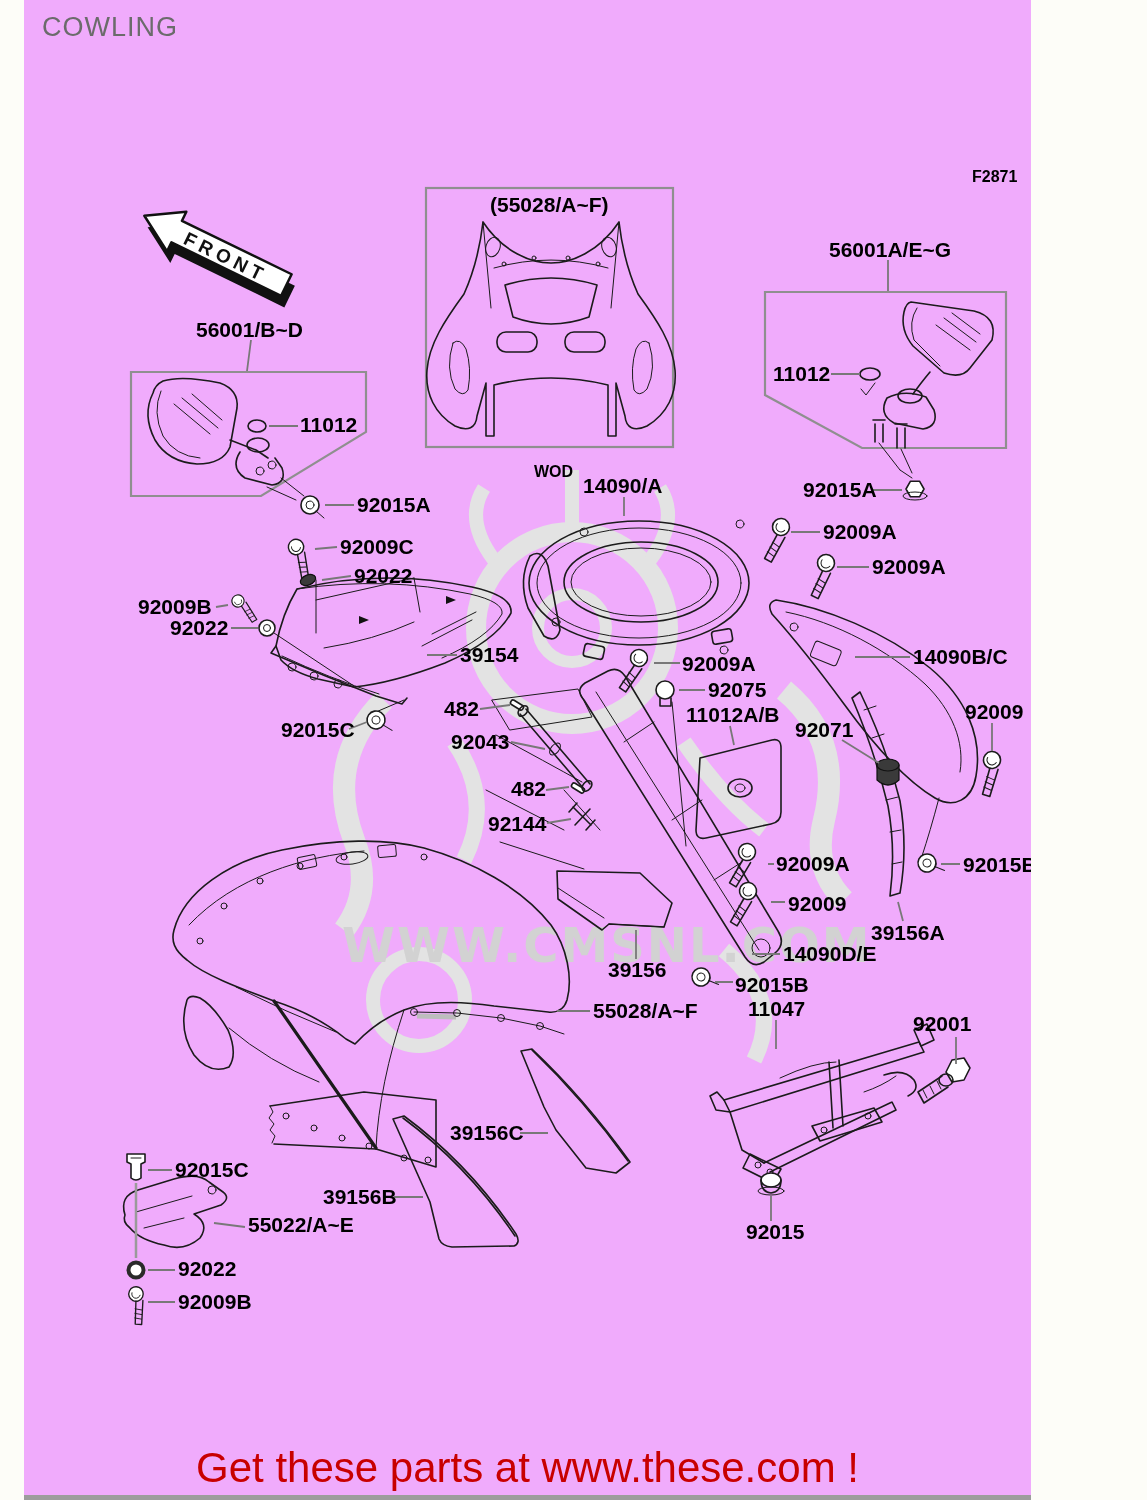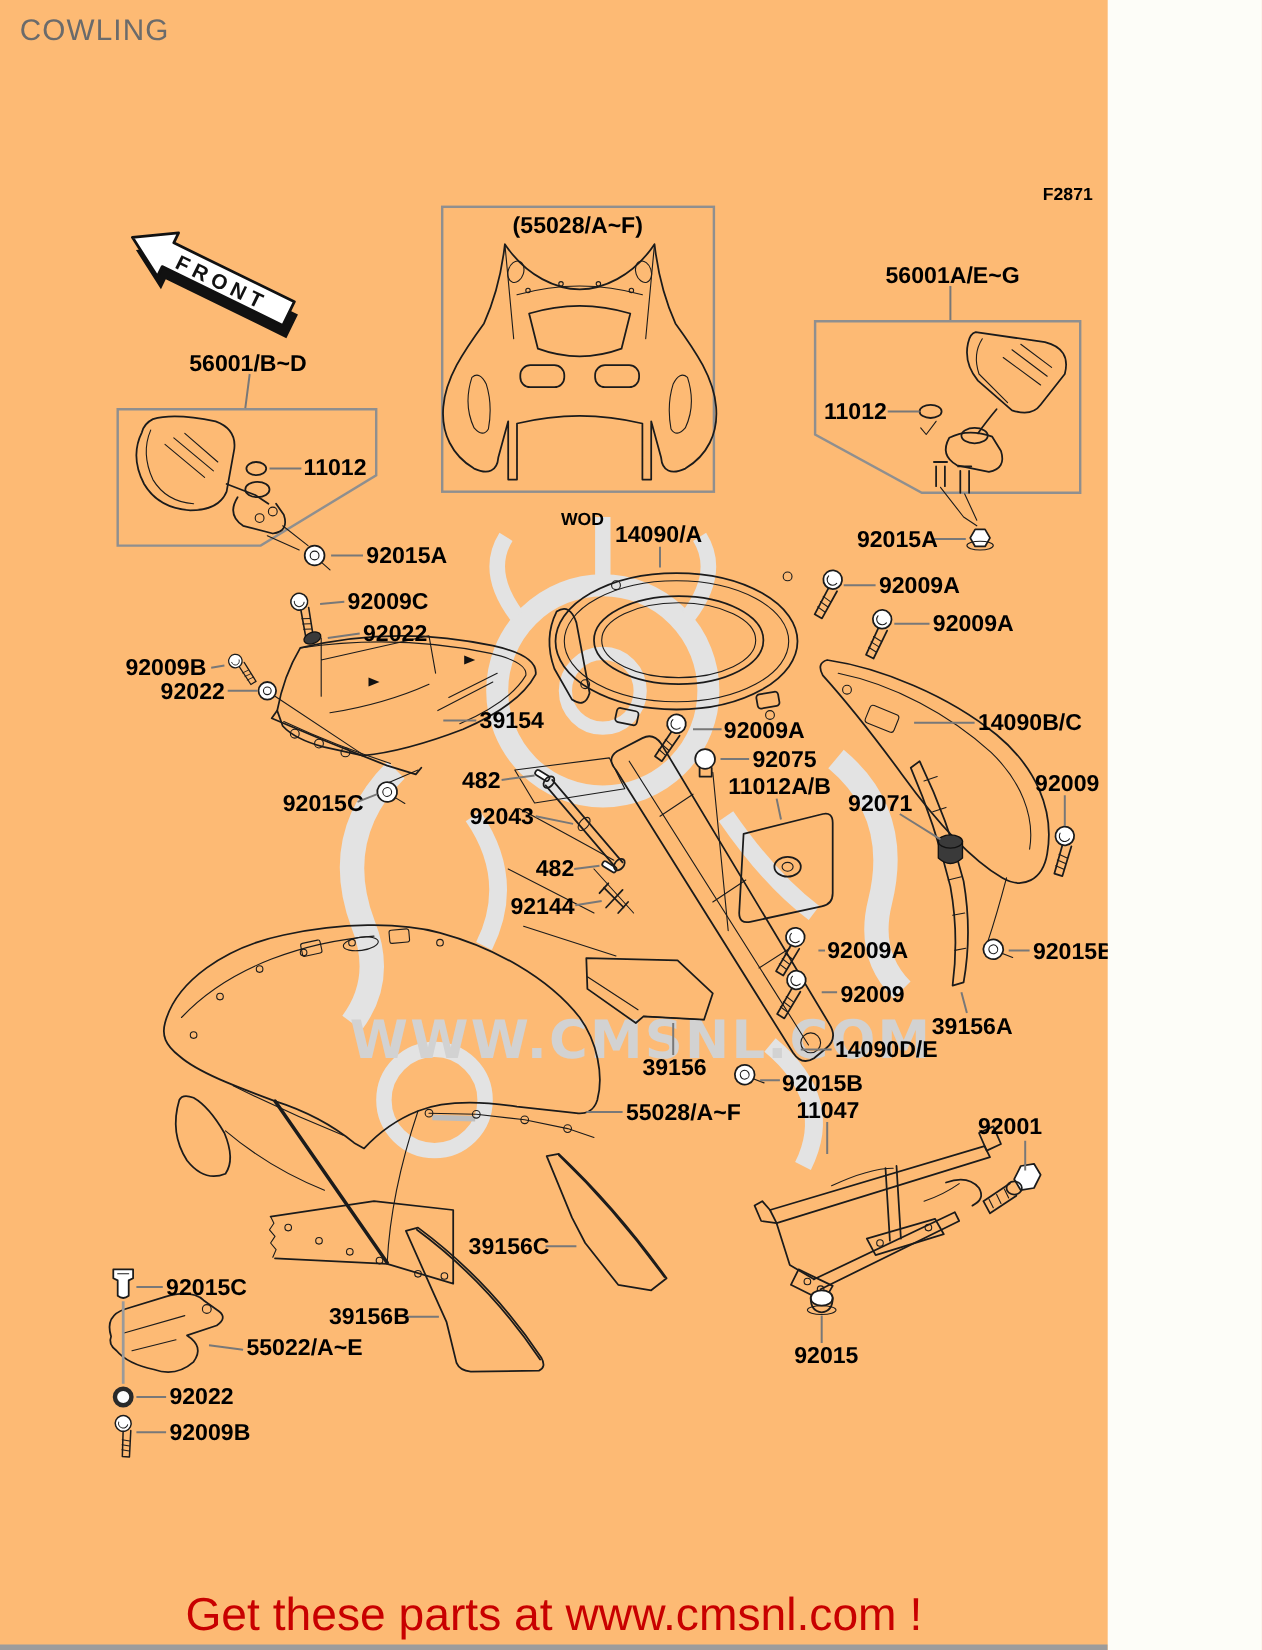--- a/index.html
+++ b/index.html
@@ -1,17 +1,17 @@
 <!DOCTYPE html>
 <html><head>
 <meta charset="utf-8">
 <style>
   html,body{margin:0;padding:0;background:#fdfdf8;}
-  .page{position:relative;width:1007px;height:1500px;background:#fdba74;overflow:hidden;
-        font-family:"Liberation Sans",sans-serif;}
+  .page{position:relative;width:1007px;height:1500px;background:#f0abfc;overflow:hidden;
+        font-family:"Liberation Sans",sans-serif;margin-left:24px;}
   .page-title{position:absolute;left:18px;top:12px;font-size:27px;letter-spacing:1px;
         color:#6b6b6b;font-weight:400;}
   .footer-link{position:absolute;left:0;right:0;top:1444px;text-align:center;
         font-size:42px;color:#c80000;}
   .bottom-strip{position:absolute;left:0;right:0;top:1495px;height:5px;background:#9c9c9c;}
   svg{position:absolute;left:0;top:0;}
   .ol{fill:none;stroke:#1b1b1b;stroke-width:1.6;stroke-linejoin:round;stroke-linecap:round;}
   .thin{stroke-width:1;}
   .thk{stroke-width:3.2;}
   .fillw{fill:#fff;}
@@ -350,15 +350,15 @@
     <text class="lbl" x="426" y="1140">39156C</text>
     <text class="lbl" x="151" y="1177">92015C</text>
     <text class="lbl" x="299" y="1204">39156B</text>
     <text class="lbl" x="224" y="1232">55022/A~E</text>
     <text class="lbl" x="154" y="1276">92022</text>
     <text class="lbl" x="154" y="1309">92009B</text>
     <text class="lbl" x="722" y="1239">92015</text>
     <text class="lbl" x="658" y="671">92009A</text>
   </svg>
 
-  <div class="footer-link">Get these parts at www.cmsnl.com !</div>
+  <div class="footer-link">Get these parts at www.these.com !</div>
   <div class="bottom-strip"></div>
 </div>
 
 </body></html>

